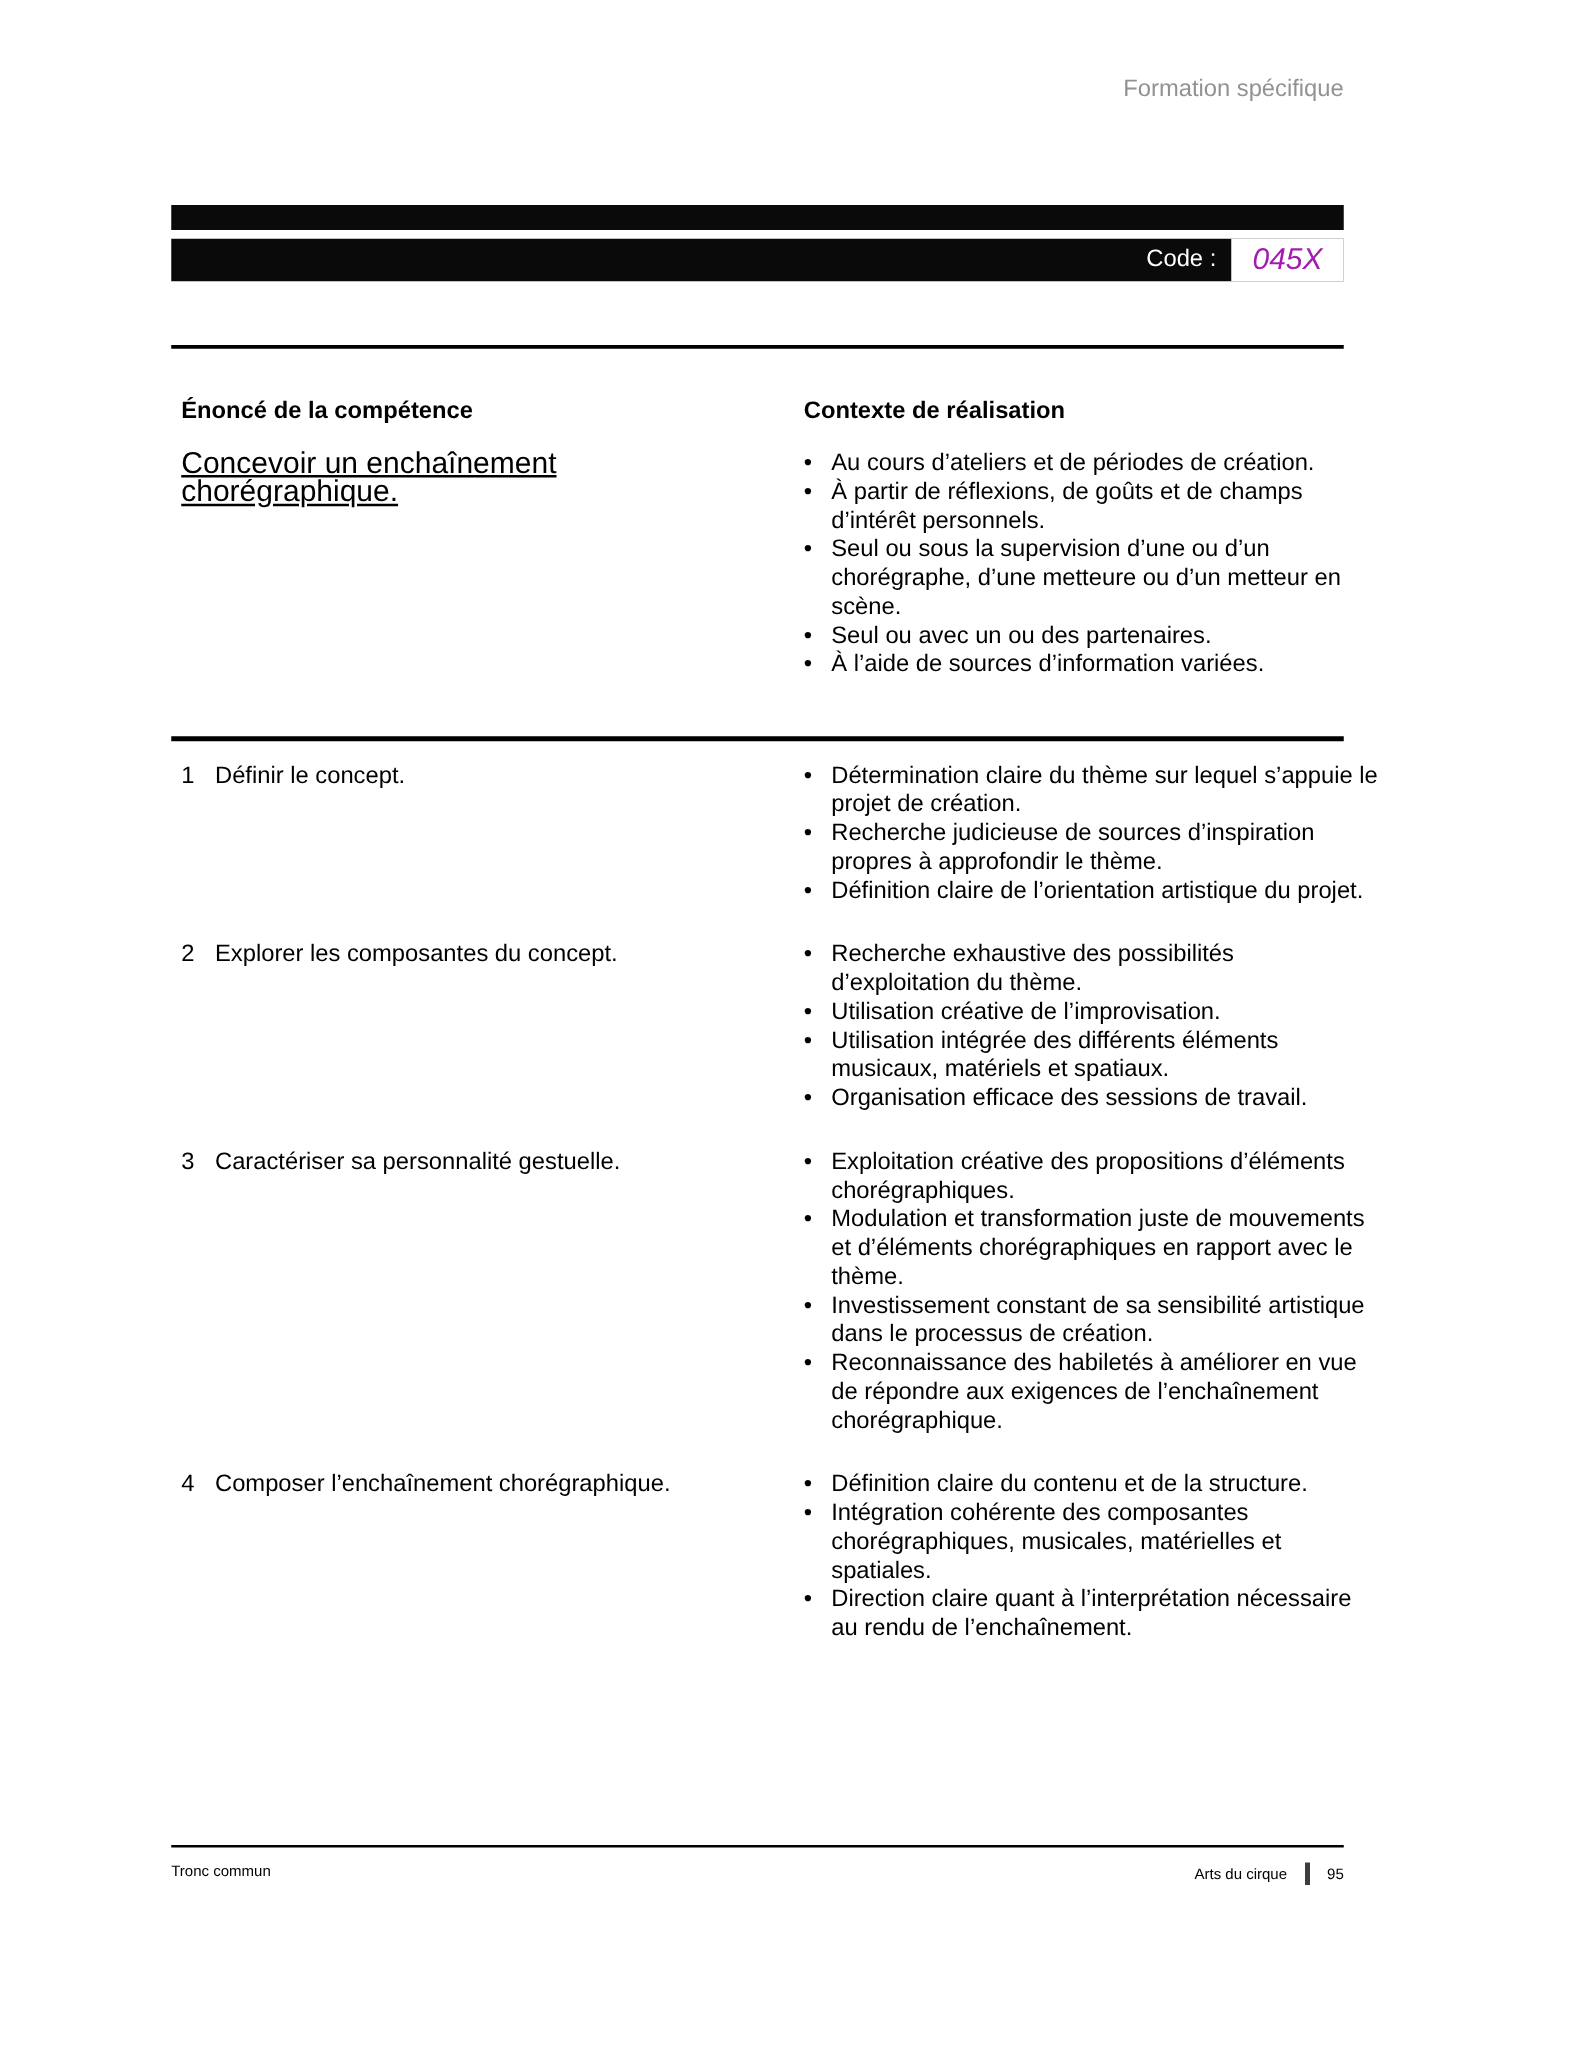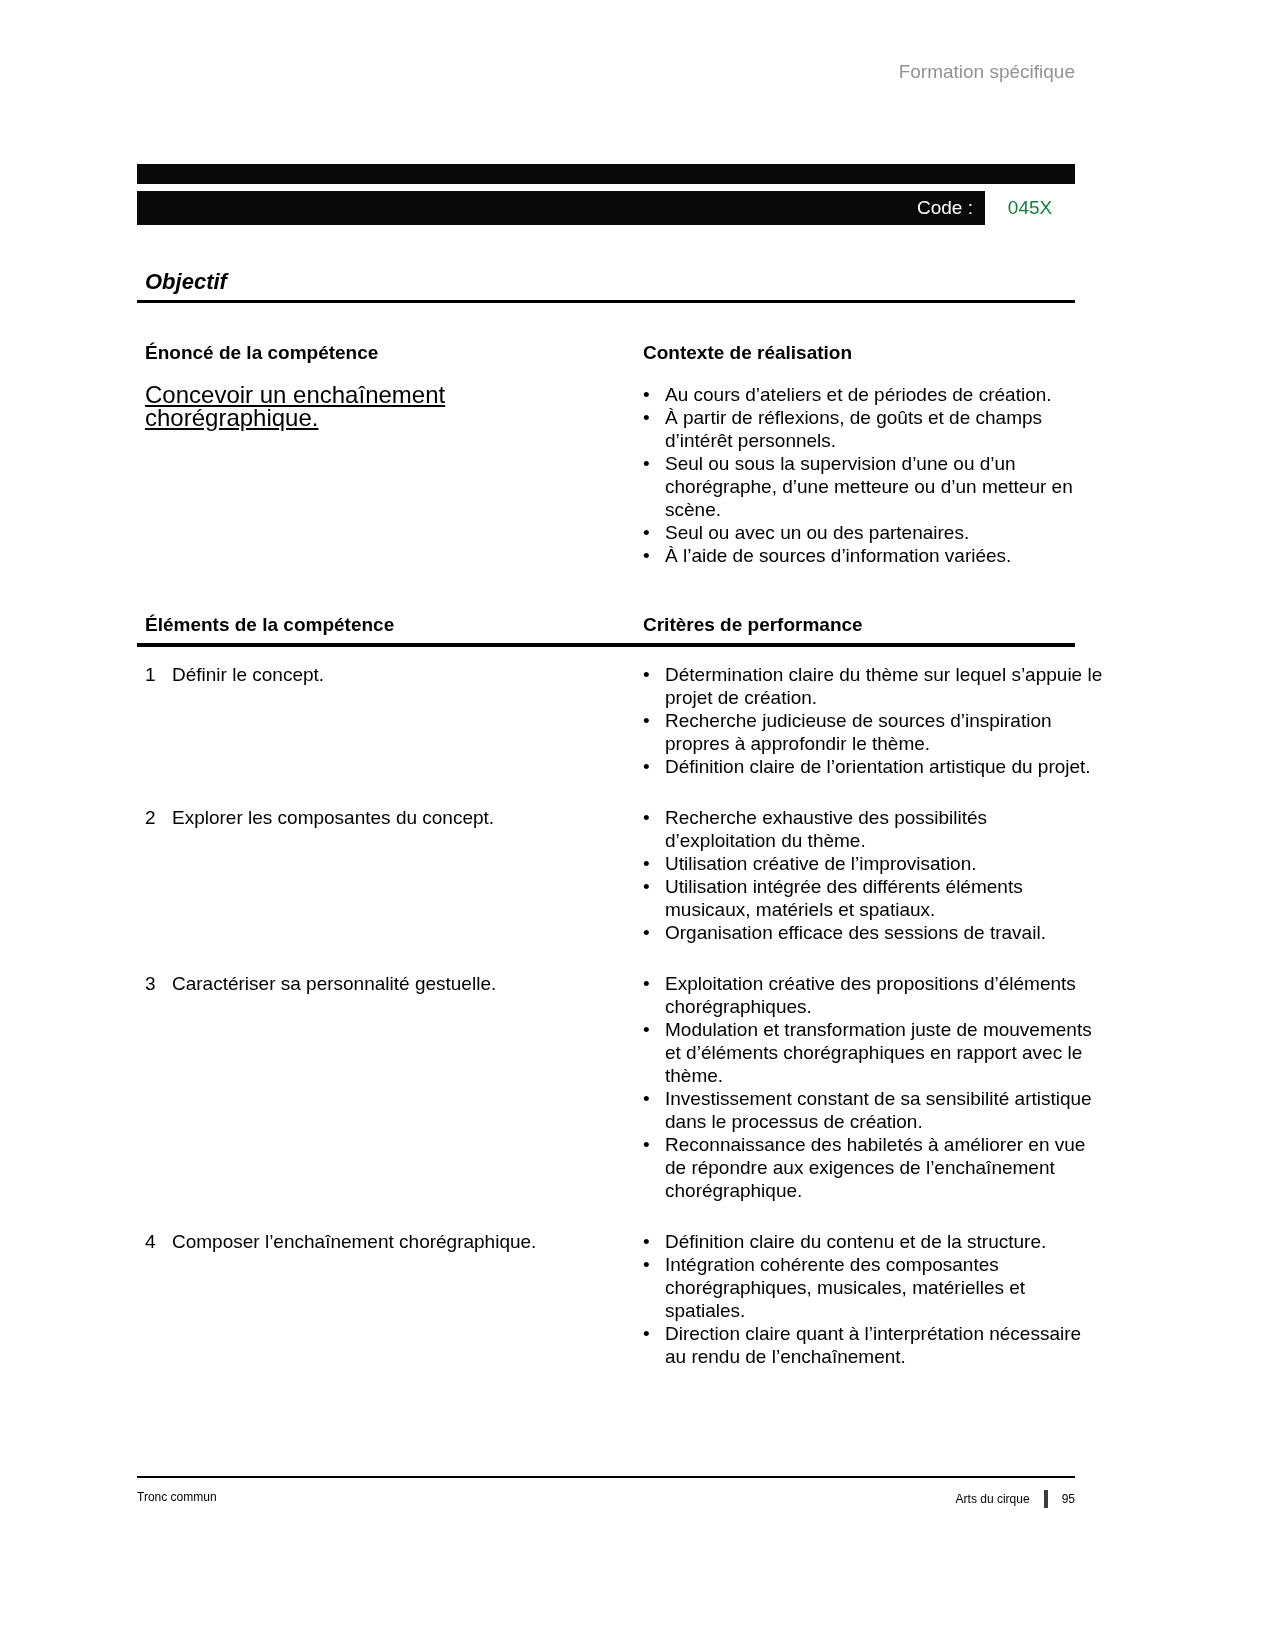--- a/index.html
+++ b/index.html
@@ -27,21 +27,21 @@
   .code-bar-divider { height: 7px; background: #ffffff; }
   .code-bar-bottom {
     height: 34px; background: #0a0a0a;
     display: flex; align-items: center; justify-content: flex-end;
   }
   .code-label { color: #ffffff; font-size: 19px; padding-right: 12px; }
   .code-box {
     background: #ffffff; height: 100%; width: 90px;
     display: flex; align-items: center; justify-content: center;
   }
-  .code-value { color: #15803d; font-size: 19px; }
+  .code-value { color: #a21caf; font-size: 24px; font-style: italic; }
   
   .col-heads {
     margin-top: 45px;
     display: grid; grid-template-columns: 478px 460px;
   }
   .col-head {
     font-size: 22px; font-weight: bold; font-style: italic;
     line-height: 24px;
   }
   .col-head.left { padding-left: 8px; }
@@ -93,21 +93,20 @@
     <div class="code-bar-divider"></div>
     <div class="code-bar-bottom">
       <span class="code-label">Code :</span>
       <span class="code-box">
         <span class="code-value">045X</span>
       </span>
     </div>
   </div>
 
   <div class="col-heads">
-    <div class="col-head left">Objectif</div>
   </div>
   <hr class="rule-thick">
 
   <div class="sec1 two-col">
     <div class="cell-left">
       <div class="sec-heading">Énoncé de la compétence</div>
       <div class="content body-text">Concevoir un enchaînement chorégraphique.</div>
     </div>
     <div>
       <div class="sec-heading">Contexte de réalisation</div>
@@ -130,24 +129,20 @@
         </div>
         <div class="bullet-item">
           <span class="bullet">•</span>
           <span class="btext">À l’aide de sources d’information variées.</span>
         </div>
       </div>
     </div>
   </div>
 
   <div class="sec2">
-    <div class="two-col">
-      <div class="sec-heading cell-left">Éléments de la compétence</div>
-      <div class="sec-heading">Critères de performance</div>
-    </div>
     <hr class="rule-thick2">
 
     <div class="sec2-rows">
 
       <div class="row two-col">
         <div class="cell-left">
           <div class="elem">
             <span class="num">1</span>
             <span class="etext">Définir le concept.</span>
           </div>

